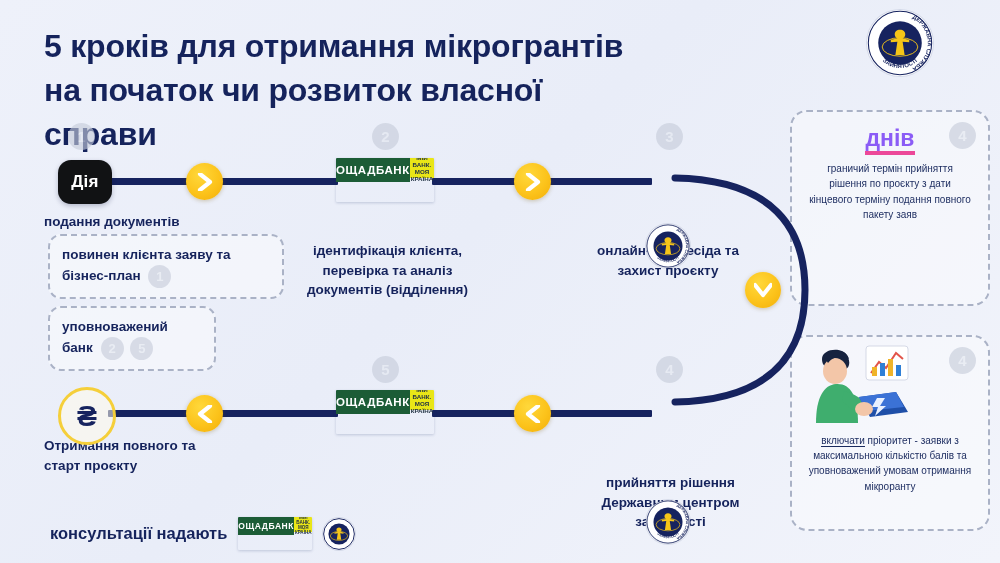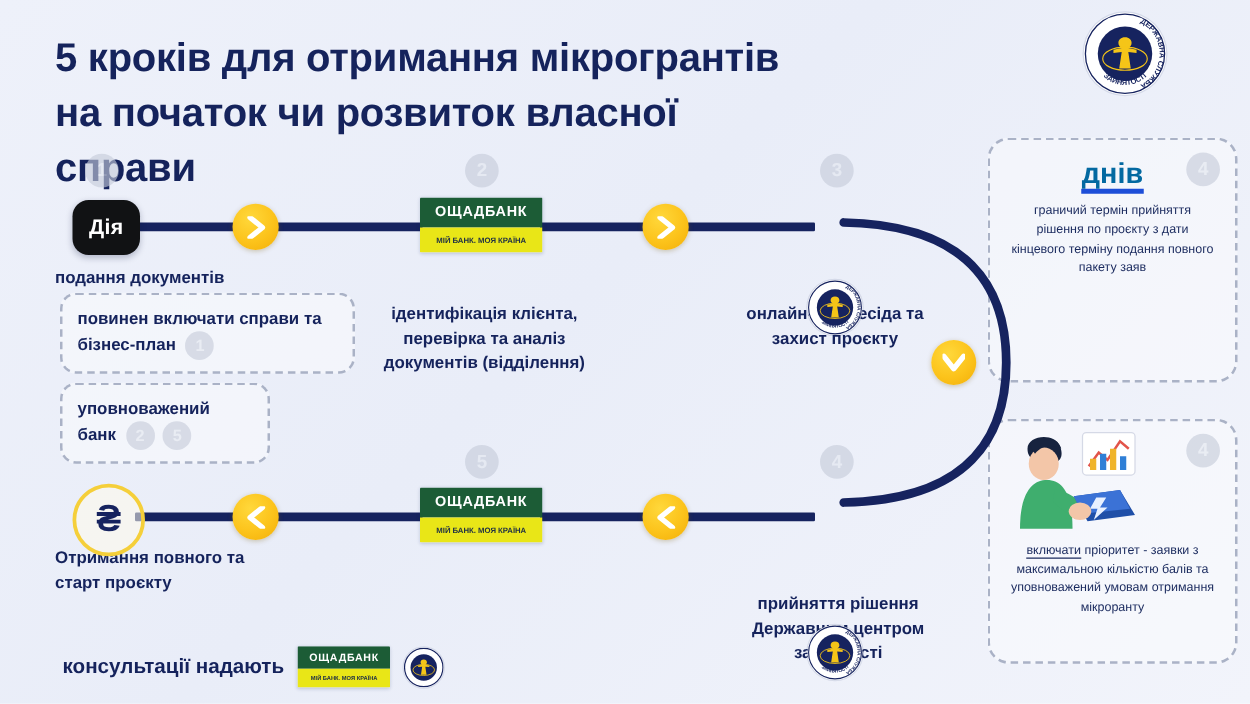--- a/index.html
+++ b/index.html
@@ -18,21 +18,21 @@
     font-size:32px;font-weight:bold;line-height:1.38;
     color:#15235c;letter-spacing:-0.2px;
   }
 
   
   .emblem{border-radius:50%;background:#ffffff;position:relative;
     box-shadow:0 0 0 1px rgba(20,40,100,.10);}
   .emblem svg{display:block;width:100%;height:100%;}
 
   
-  .osch{display:flex;flex-direction:column;overflow:hidden;border-radius:1px;
+  .osch{display:flex;flex-direction:row;overflow:hidden;border-radius:1px;
         box-shadow:0 1px 3px rgba(20,40,100,.20);}
   .osch .top{background:#1c5c36;color:#fff;text-align:center;font-weight:bold;
       letter-spacing:.6px;display:flex;align-items:center;justify-content:center;}
   .osch .bot{background:#e9e617;color:#234;text-align:center;font-weight:bold;
       display:flex;align-items:center;justify-content:center;}
 
   
   #dia{
     left:58px;top:160px;width:54px;height:44px;background:#111214;
     border-radius:13px;display:flex;align-items:center;justify-content:center;
@@ -68,22 +68,22 @@
   .num.sm{width:23px;height:23px;font-size:13px;}
 
   
   .note{border:2px dashed #aab2c6;border-radius:13px;background:rgba(255,255,255,.42);
     font-size:13.5px;font-weight:bold;line-height:1.5;color:#15235c;}
 
   
   .panel{border:2px dashed #aab2c6;border-radius:17px;background:rgba(255,255,255,.40);}
   .panel .body{font-size:10px;line-height:1.52;text-align:center;color:#1a2a5e;}
   #tenwrap{display:flex;align-items:center;gap:5px;justify-content:center;}
-  #tenword{font-size:23px;font-weight:bold;color:#0369a1;
-    border-bottom:4px solid #1d4ed8;padding-bottom:1px;line-height:1.05;}
+  #tenword{font-size:23px;font-weight:bold;color:#8b5cf6;
+    border-bottom:4px solid #ec4899;padding-bottom:1px;line-height:1.05;}
   .uline{border-bottom:1.5px solid #1a2a5e;}
 
   
   #consult{left:50px;top:517px;display:flex;align-items:center;gap:11px;}
   #consultTxt{font-size:16.5px;font-weight:bold;color:#15235c;}
 </style>
 </head>
 <body>
 
 <div id="stage">
@@ -122,21 +122,21 @@
   <div class="abs" id="dia">Дія</div>
   <div class="abs cap" style="left:44px;top:212px;width:230px;">подання документів</div>
 
   <div class="abs chev" style="left:186px;top:163px;width:37px;height:37px;">
     <svg width="16" height="18" viewBox="0 0 16 18">
         <path d="M3 1 L13 9 L3 17" fill="none" stroke="#fff" stroke-width="4.2" stroke-linecap="round" stroke-linejoin="round"></path>
       </svg>
   </div>
 
   <div class="abs note" style="left:48px;top:234px;width:208px;padding:9px 12px;">
-    <span>повинен включати справи та бізнес-план</span>
+    <span>повинен клієнта заяву та бізнес-план</span>
     <span class="num sm" style="display:inline-flex;vertical-align:middle;margin-left:4px;">1</span>
   </div>
   <div class="abs note" style="left:48px;top:306px;width:140px;padding:9px 12px;">
     <span>уповноважений банк</span>
     <span class="num sm" style="display:inline-flex;vertical-align:middle;margin-left:4px;">2</span>
     <span class="num sm" style="display:inline-flex;vertical-align:middle;margin-left:3px;">5</span>
   </div>
 
   <div class="abs num lg" style="left:372px;top:123px;">2</div>
   <div class="abs osch" style="left:336px;top:158px;width:98px;height:44px;z-index:6;">

